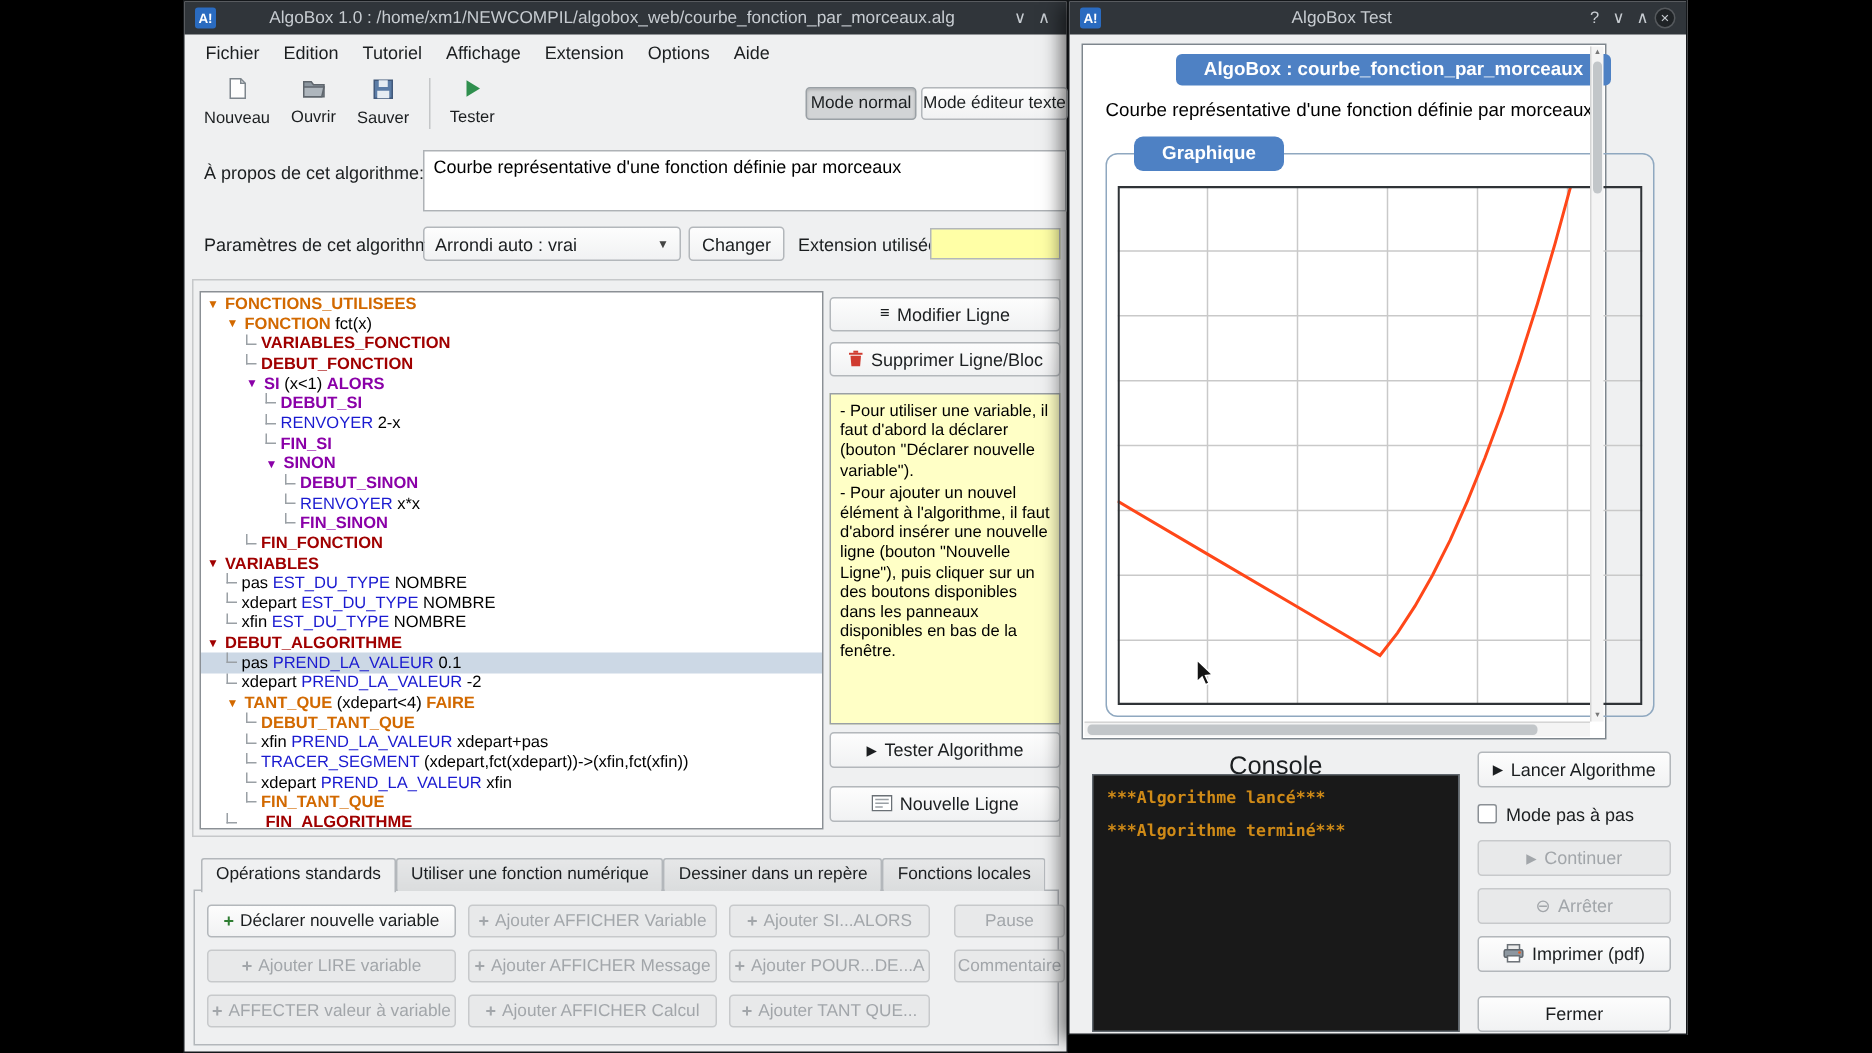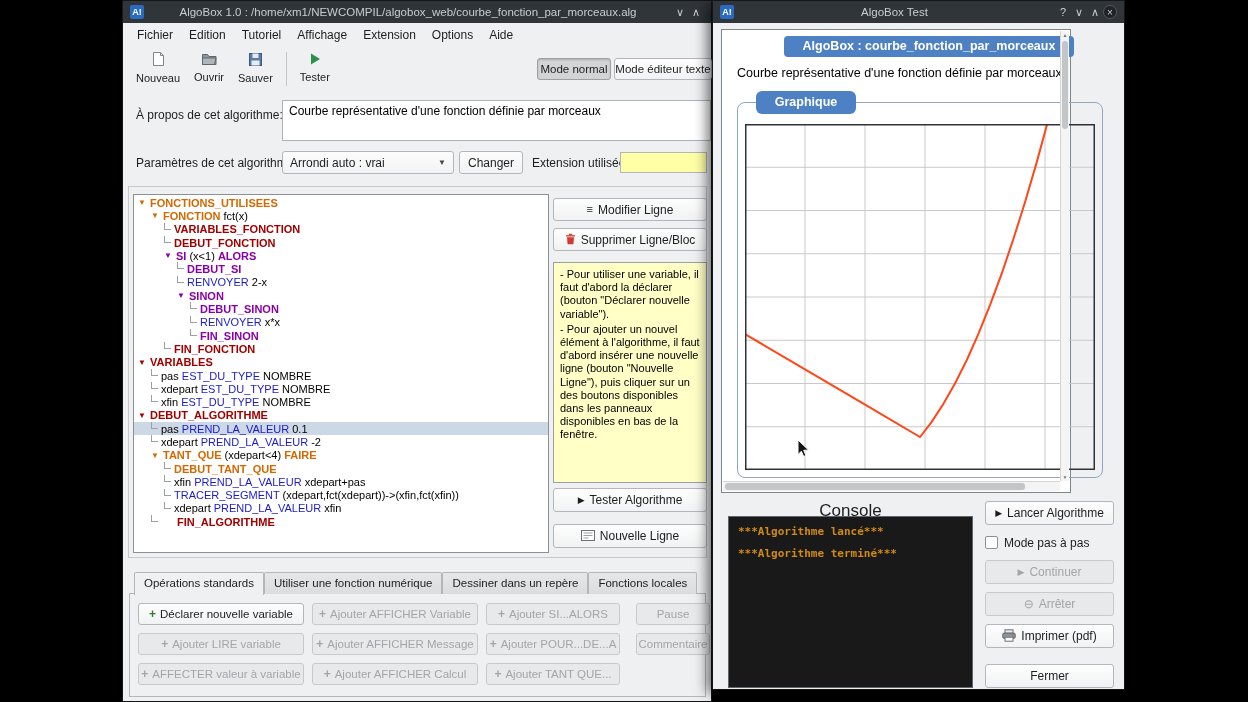--- a/index.html
+++ b/index.html
@@ -155,37 +155,39 @@
 
   <div id="work-frame"></div>
   <div id="tree">
       <div class="trow" style="padding-left: 4px;"><span class="tarrow c-o">▼</span><span class="c-o">FONCTIONS_UTILISEES</span></div>
       <div class="trow" style="padding-left: 17px;"><span class="tarrow c-o">▼</span><span class="c-o">FONCTION </span><span class="c-k">fct(x)</span></div>
       <div class="trow" style="padding-left: 30px;"><span class="conn"></span><span class="c-m">VARIABLES_FONCTION</span></div>
       <div class="trow" style="padding-left: 30px;"><span class="conn"></span><span class="c-m">DEBUT_FONCTION</span></div>
       <div class="trow" style="padding-left: 30px;"><span class="tarrow c-p">▼</span><span class="c-p">SI </span><span class="c-k">(x&lt;1) </span><span class="c-p">ALORS</span></div>
       <div class="trow" style="padding-left: 43px;"><span class="conn"></span><span class="c-p">DEBUT_SI</span></div>
       <div class="trow" style="padding-left: 43px;"><span class="conn"></span><span class="c-b">RENVOYER </span><span class="c-k">2-x</span></div>
+      <div class="trow" style="padding-left: 43px;"><span class="conn"></span><span class="c-p">FIN_SI</span></div>
       <div class="trow" style="padding-left: 43px;"><span class="tarrow c-p">▼</span><span class="c-p">SINON</span></div>
       <div class="trow" style="padding-left: 56px;"><span class="conn"></span><span class="c-p">DEBUT_SINON</span></div>
       <div class="trow" style="padding-left: 56px;"><span class="conn"></span><span class="c-b">RENVOYER </span><span class="c-k">x*x</span></div>
       <div class="trow" style="padding-left: 56px;"><span class="conn"></span><span class="c-p">FIN_SINON</span></div>
       <div class="trow" style="padding-left: 30px;"><span class="conn"></span><span class="c-m">FIN_FONCTION</span></div>
       <div class="trow" style="padding-left: 4px;"><span class="tarrow c-m">▼</span><span class="c-m">VARIABLES</span></div>
       <div class="trow" style="padding-left: 17px;"><span class="conn"></span><span class="c-k">pas </span><span class="c-b">EST_DU_TYPE </span><span class="c-k">NOMBRE</span></div>
       <div class="trow" style="padding-left: 17px;"><span class="conn"></span><span class="c-k">xdepart </span><span class="c-b">EST_DU_TYPE </span><span class="c-k">NOMBRE</span></div>
       <div class="trow" style="padding-left: 17px;"><span class="conn"></span><span class="c-k">xfin </span><span class="c-b">EST_DU_TYPE </span><span class="c-k">NOMBRE</span></div>
       <div class="trow" style="padding-left: 4px;"><span class="tarrow c-m">▼</span><span class="c-m">DEBUT_ALGORITHME</span></div>
       <div class="trow sel" style="padding-left: 17px;"><span class="conn"></span><span class="c-k">pas </span><span class="c-b">PREND_LA_VALEUR </span><span class="c-k">0.1</span></div>
       <div class="trow" style="padding-left: 17px;"><span class="conn"></span><span class="c-k">xdepart </span><span class="c-b">PREND_LA_VALEUR </span><span class="c-k">-2</span></div>
       <div class="trow" style="padding-left: 17px;"><span class="tarrow c-o">▼</span><span class="c-o">TANT_QUE </span><span class="c-k">(xdepart&lt;4) </span><span class="c-o">FAIRE</span></div>
       <div class="trow" style="padding-left: 30px;"><span class="conn"></span><span class="c-o">DEBUT_TANT_QUE</span></div>
       <div class="trow" style="padding-left: 30px;"><span class="conn"></span><span class="c-k">xfin </span><span class="c-b">PREND_LA_VALEUR </span><span class="c-k">xdepart+pas</span></div>
       <div class="trow" style="padding-left: 30px; align-items: center;"><span class="conn"></span><span class="c-b">TRACER_SEGMENT </span><span class="c-k">(xdepart,fct(xdepart))-&gt;(xfin,fct(xfin))</span></div>
       <div class="trow" style="padding-left: 30px;"><span class="conn"></span><span class="c-k">xdepart </span><span class="c-b">PREND_LA_VALEUR </span><span class="c-k">xfin</span></div>
+      <div class="trow" style="padding-left: 30px;"><span class="conn"></span><span class="c-o">FIN_TANT_QUE</span></div>
       <div class="trow" style="padding-left: 17px; gap: 16px;"><span class="conn"></span><span class="c-m">FIN_ALGORITHME</span></div>
     </div>
 
   <div class="btn sidebtn" id="modifier-btn">
     <span class="bicon" style="font-size:11px">≡</span>
     <span>Modifier Ligne</span>
   </div>
   <div class="btn sidebtn" id="supprimer-btn">
     <span class="bicon"><svg width="11" height="12" viewBox="0 0 11 12">
           <rect x="1" y="2.2" width="9" height="1.3" fill="#d03b30"></rect>

